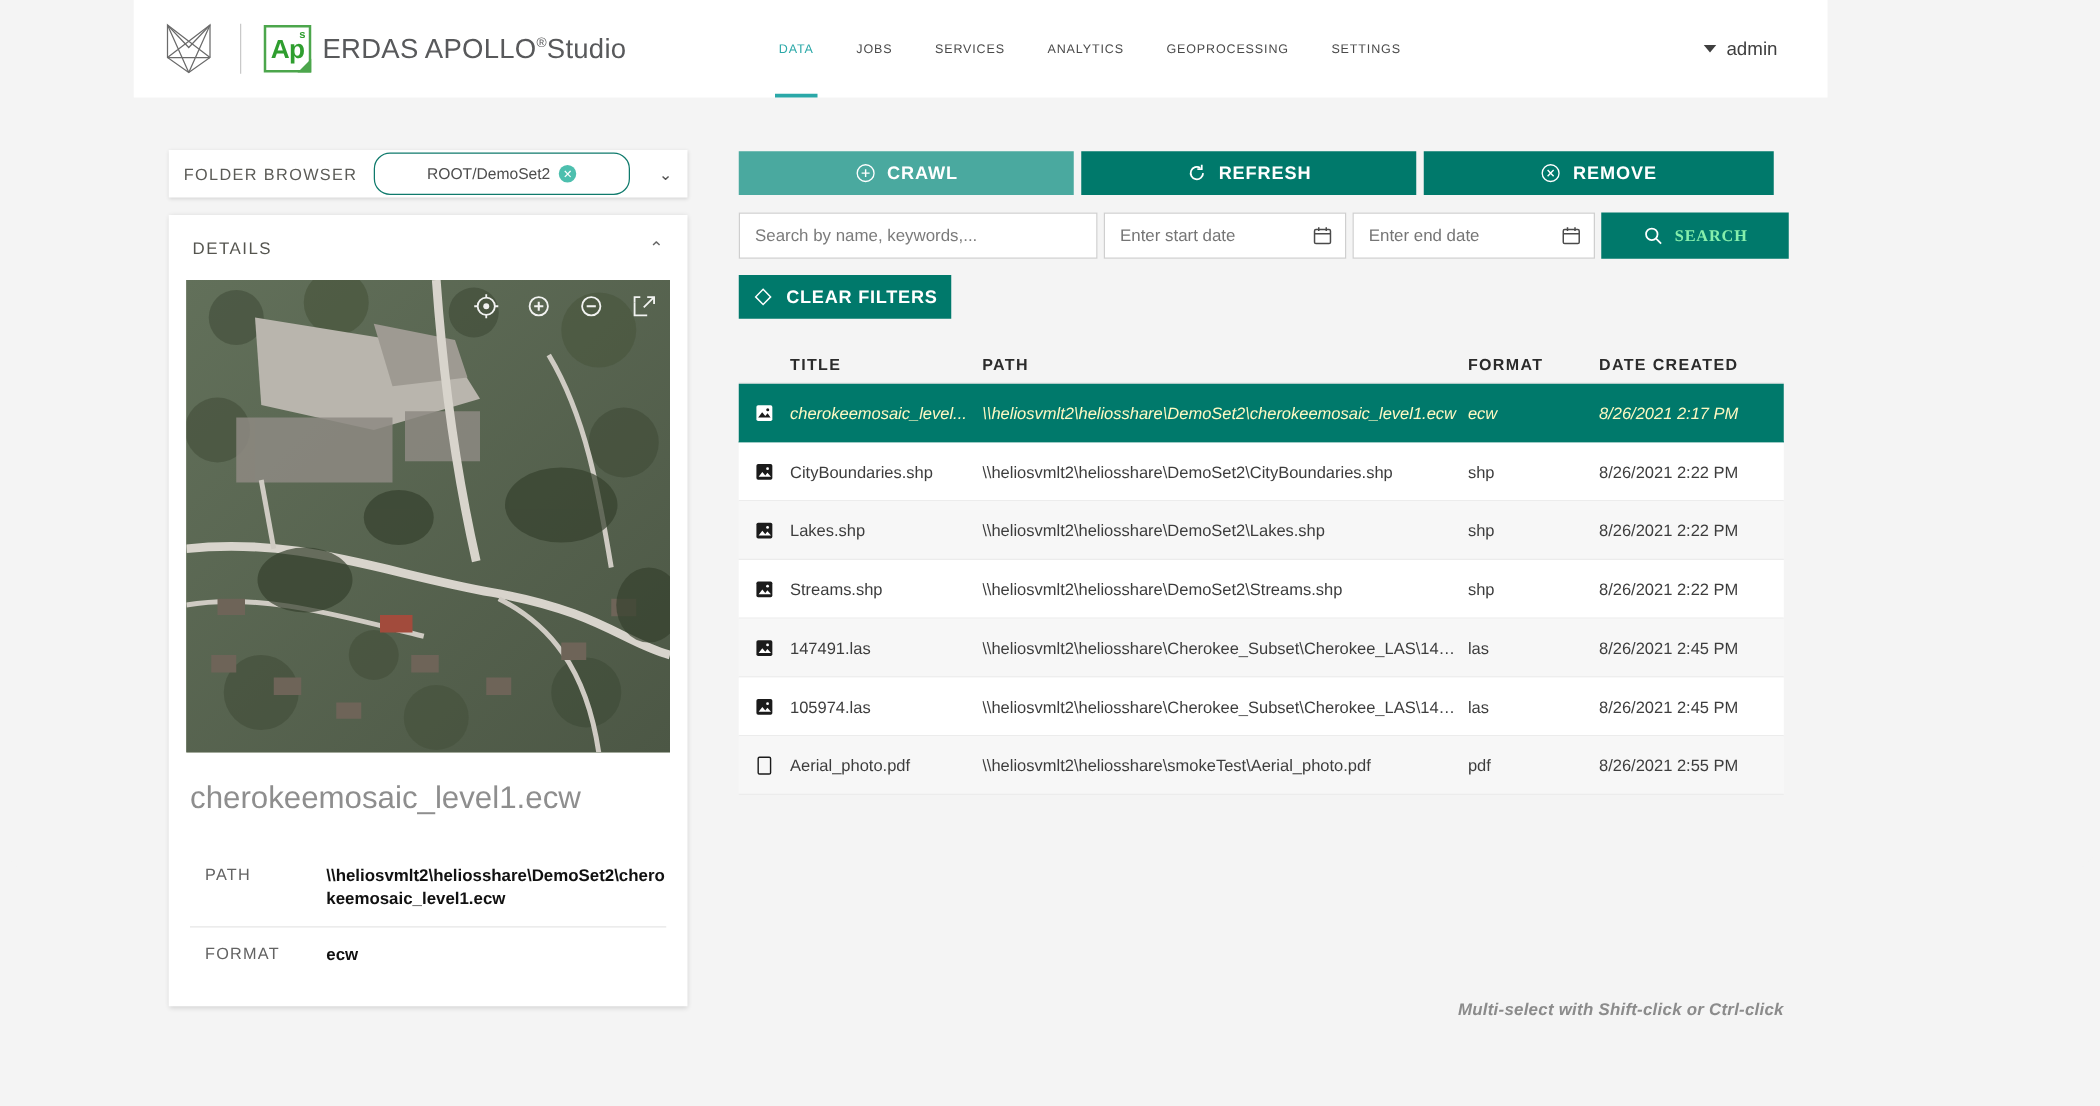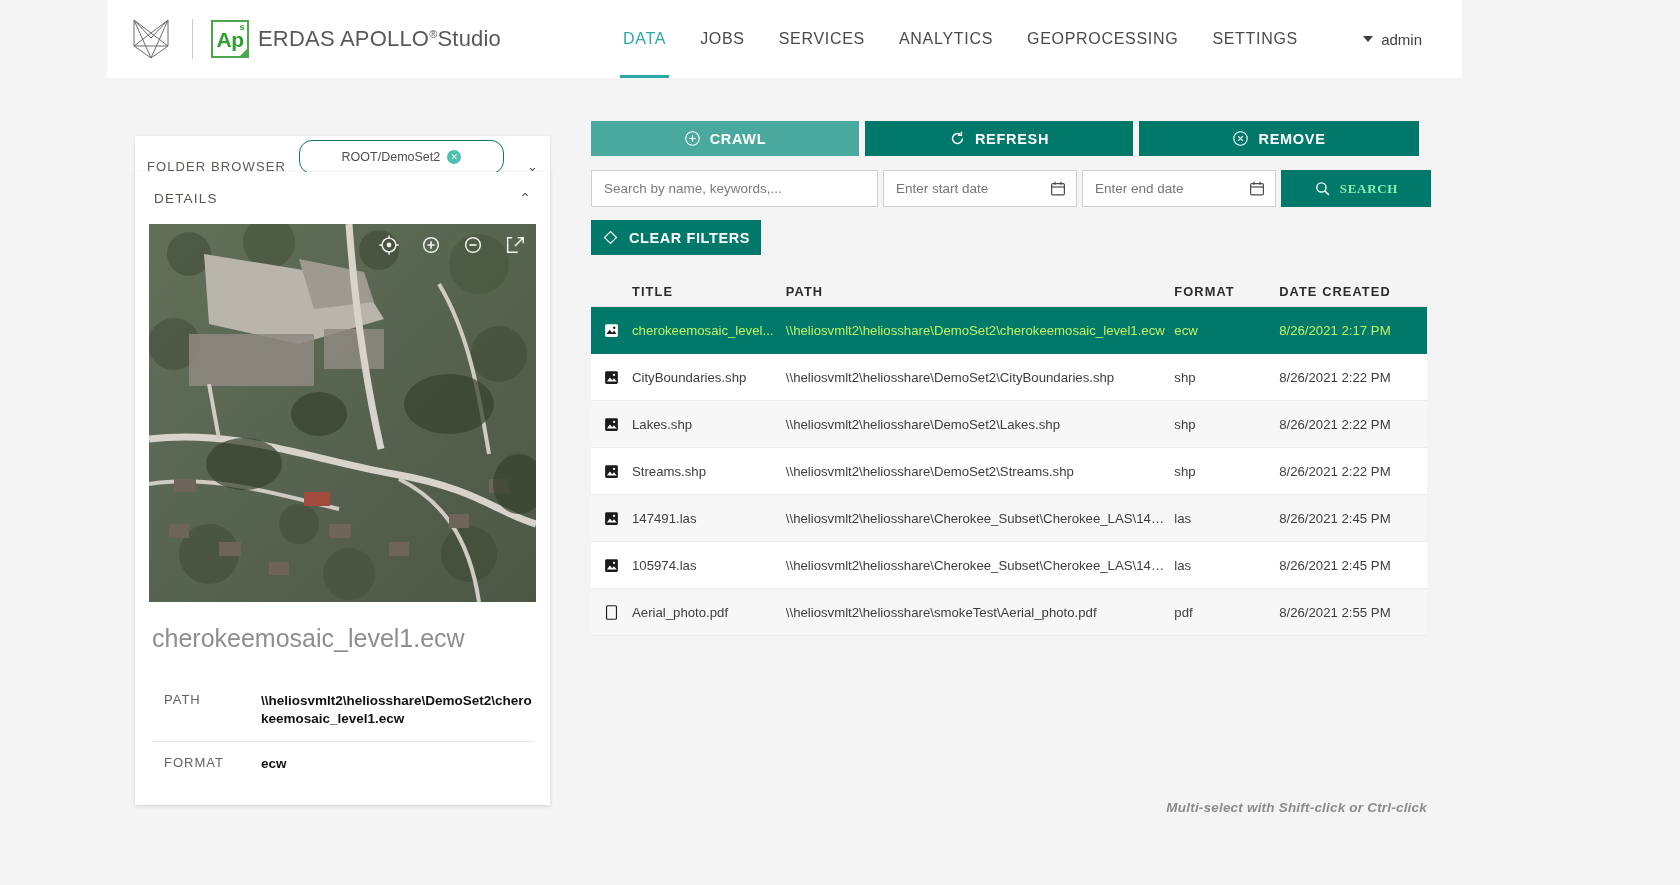--- a/index.html
+++ b/index.html
@@ -34,39 +34,39 @@
     border-left: 11px solid transparent; border-bottom: 11px solid #4ca64c;
   }
   .brand-title {
     margin-left: 9px; font-size: 22px; color: #58595b; letter-spacing: .2px; white-space: nowrap;
   }
   .brand-title .reg { font-size: 11px; vertical-align: super; }
 
   .nav { display: flex; align-items: flex-start; margin-left: 105px; height: 78px; }
   .nav-item {
     position: relative; height: 78px; display: flex; align-items: center;
-    padding: 0 17px; font-size: 16px; letter-spacing: .7px;
+    padding: 0 17px; font-size: 10px; letter-spacing: .7px;
     color: #4a4a4a; cursor: pointer; white-space: nowrap;
   }
   .nav-item.active { color: #2aa8a8; }
   .nav-item.active::after {
     content: ""; position: absolute; left: 14px; right: 14px; bottom: 0;
     height: 3px; background: #2aa8a8;
   }
   .user-area {
     margin-left: auto; margin-right: 40px; display: flex; align-items: center;
     font-size: 15px; color: #3f3f3f; cursor: pointer; gap: 8px;
   }
   .caret-down { width: 0; height: 0; border-left: 5px solid transparent; border-right: 5px solid transparent; border-top: 6px solid #3f3f3f; }
 
   
   .folder-bar {
-    position: absolute; left: 135px; top: 136px; width: 415px; height: 38px;
+    position: absolute; left: 135px; top: 120px; width: 415px; height: 38px;
     background: #fff; box-shadow: 0 1px 3px rgba(0,0,0,.13);
-    display: flex; align-items: flex-end; padding: 0 12px;
+    display: flex; align-items: center; padding: 0 12px;
   }
   .folder-label { font-size: 13px; letter-spacing: 1.1px; color: #5b5b57; }
   .chip {
     margin-left: 13px; height: 23px; min-width: 205px;
     border: 1px solid #0f7a6c; border-radius: 13px;
     display: flex; align-items: center; justify-content: center; gap: 7px;
     font-size: 12.5px; color: #4d4d4d; padding: 16px 10px;
   }
   .chip-x {
     width: 14px; height: 14px; border-radius: 50%; background: #4dbfae;
@@ -150,21 +150,21 @@
   .c-date  { width: 148px; }
 
   .rows { border-top: 1px solid #e4e4e4; }
   .row {
     display: flex; align-items: center; height: 47px; padding-left: 12px;
     border-bottom: 1px solid #ececec; cursor: pointer;
   }
   .row.odd  { background: #ffffff; }
   .row.even { background: #f7f7f7; }
   .row.selected { background: #00796b; border-bottom-color: #00796b; }
-  .row.selected .cell { color: #bef264; }
+  .row.selected .cell { color: #fef9c3; font-style: italic; }
   .row-icon { width: 29px; flex: none; display: flex; align-items: center; }
   .cell { font-size: 13.2px; color: #3d3d3d; white-space: nowrap; overflow: hidden; text-overflow: ellipsis; padding-right: 8px; }
 
   .footnote {
     position: absolute; right: 253px; top: 800px;
     font-size: 13.5px; font-style: italic; font-weight: bold; color: #8b8b8b;
     letter-spacing: .2px;
   }
 </style>
 </head>

